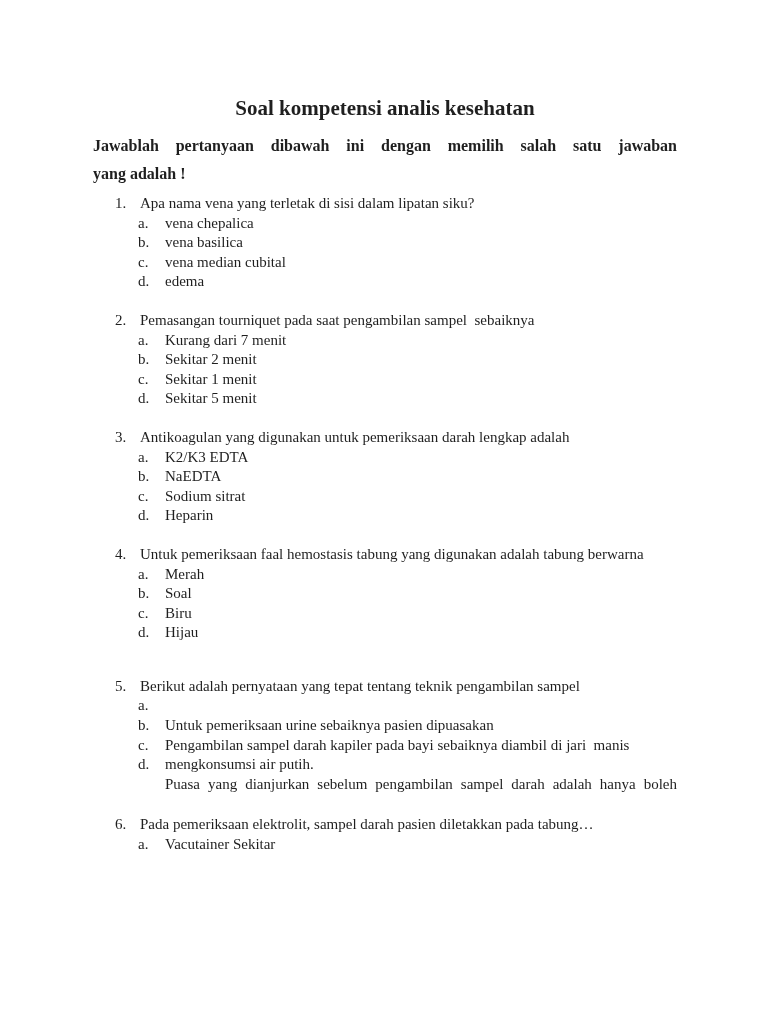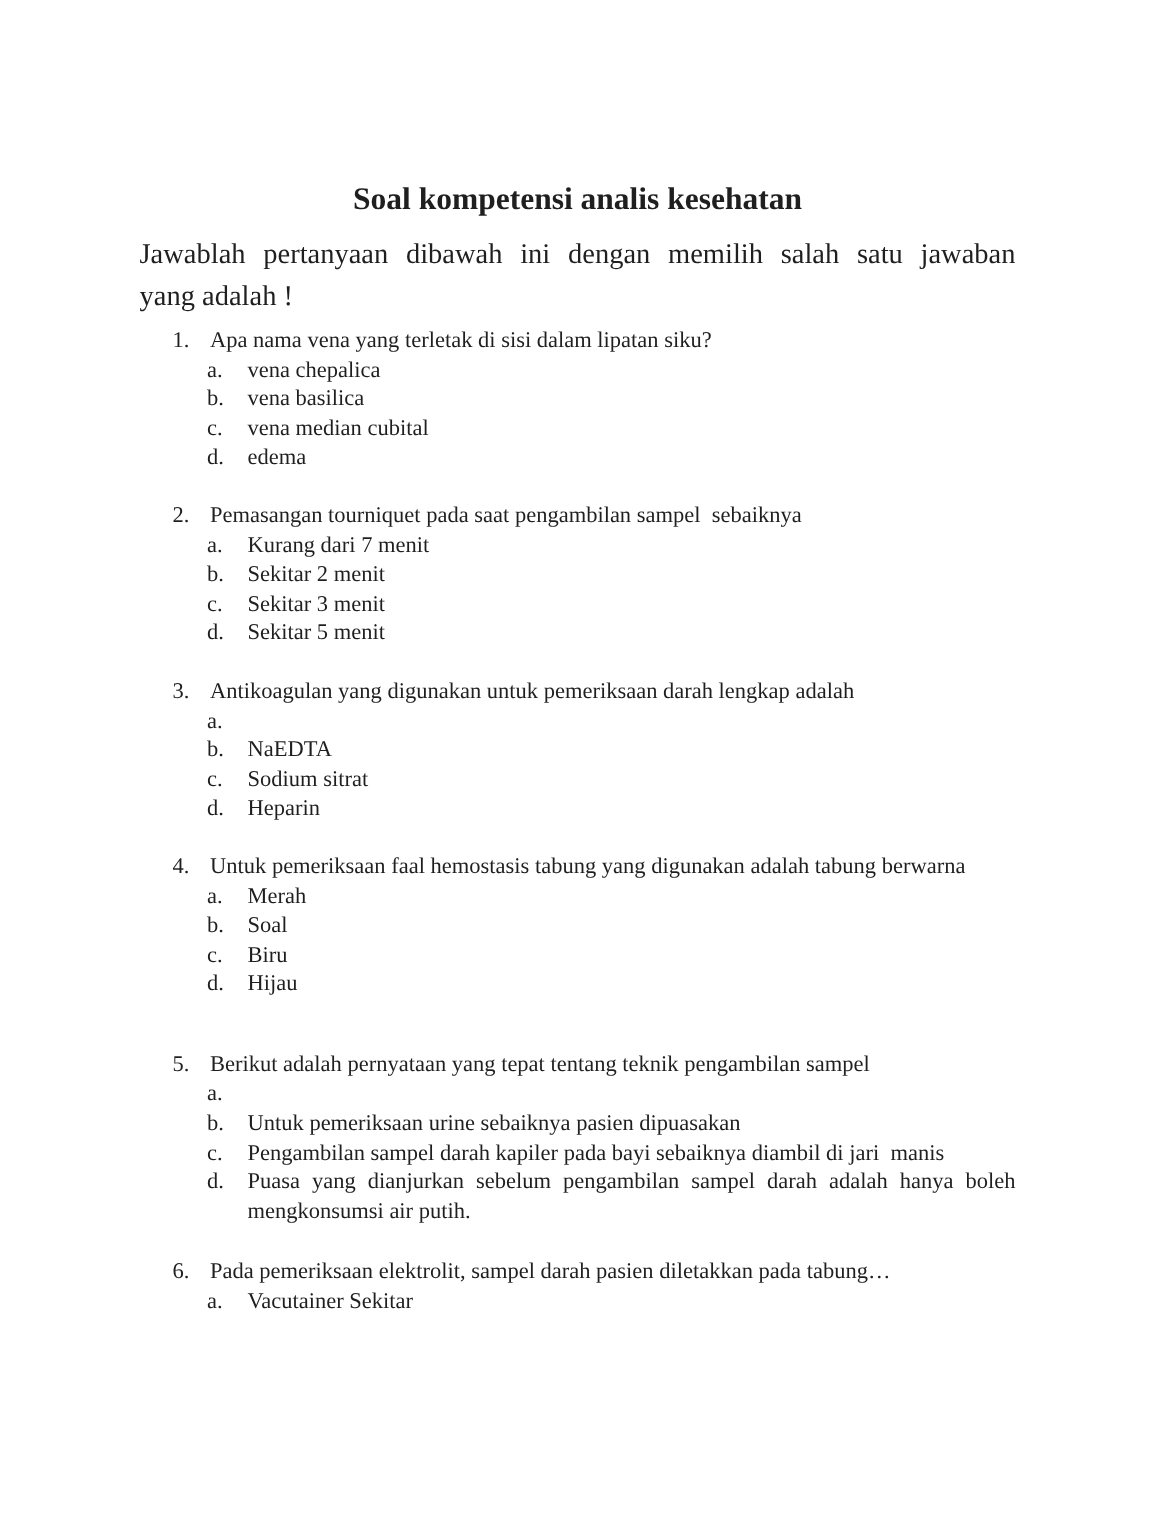--- a/index.html
+++ b/index.html
@@ -8,34 +8,34 @@
     background: #ffffff;
   }
   .page {
     position: relative;
     width: 768px;
     height: 1024px;
     background: #ffffff;
     color: #1f1f1f;
     font-family: "Liberation Serif", "DejaVu Serif", serif;
     box-sizing: border-box;
-    padding: 120px 91px 0 93px;
+    padding: 96px 91px 0 93px;
     overflow: hidden;
   }
   .title {
     font-size: 21px;
     line-height: 24px;
     font-weight: bold;
     text-align: center;
     margin: 0 0 12px 0;
   }
   .instruction {
-    font-size: 19px;
+    font-size: 16px;
     line-height: 28px;
-    font-weight: normal;
+    font-weight: bold;
     margin: 0 0 6px 0;
   }
   .jline {
     text-align: justify;
     text-align-last: justify;
   }
   .question {
     font-size: 15px;
     line-height: 19.6px;
     margin-bottom: 19px;
@@ -96,35 +96,36 @@
       <div class="opt-row">
         <span class="opt-letter">a.</span>
         <span class="opt-text">Kurang dari 7 menit</span>
       </div>
       <div class="opt-row">
         <span class="opt-letter">b.</span>
         <span class="opt-text">Sekitar 2 menit</span>
       </div>
       <div class="opt-row">
         <span class="opt-letter">c.</span>
-        <span class="opt-text">Sekitar 3 menit</span>
+        <span class="opt-text">Sekitar 1 menit</span>
       </div>
       <div class="opt-row">
         <span class="opt-letter">d.</span>
         <span class="opt-text">Sekitar 5 menit</span>
       </div>
     </div>
 
     <div class="question">
       <div class="q-row">
         <span class="q-num">3.</span>
         <span class="q-text">Antikoagulan yang digunakan untuk pemeriksaan darah lengkap adalah</span>
       </div>
       <div class="opt-row">
         <span class="opt-letter">a.</span>
+        <span class="opt-text">K2/K3 EDTA</span>
       </div>
       <div class="opt-row">
         <span class="opt-letter">b.</span>
         <span class="opt-text">NaEDTA</span>
       </div>
       <div class="opt-row">
         <span class="opt-letter">c.</span>
         <span class="opt-text">Sodium sitrat</span>
       </div>
       <div class="opt-row">
@@ -167,21 +168,21 @@
       <div class="opt-row">
         <span class="opt-letter">b.</span>
         <span class="opt-text">Untuk pemeriksaan urine sebaiknya pasien dipuasakan</span>
       </div>
       <div class="opt-row">
         <span class="opt-letter">c.</span>
         <span class="opt-text">Pengambilan sampel darah kapiler pada bayi sebaiknya diambil di jari  manis</span>
       </div>
       <div class="opt-row">
         <span class="opt-letter">d.</span>
-        <span class="opt-text"><span class="block jline">Puasa yang dianjurkan sebelum pengambilan sampel darah adalah hanya boleh</span><span class="block">mengkonsumsi air putih.</span></span>
+        <span class="opt-text"><span class="block">mengkonsumsi air putih.</span><span class="block jline">Puasa yang dianjurkan sebelum pengambilan sampel darah adalah hanya boleh</span></span>
       </div>
     </div>
 
     <div class="question">
       <div class="q-row">
         <span class="q-num">6.</span>
         <span class="q-text">Pada pemeriksaan elektrolit, sampel darah pasien diletakkan pada tabung…</span>
       </div>
       <div class="opt-row">
         <span class="opt-letter">a.</span>

